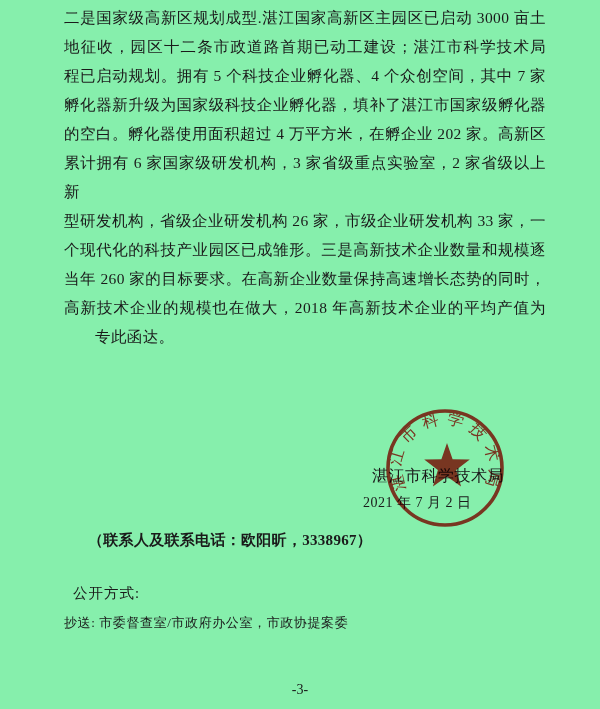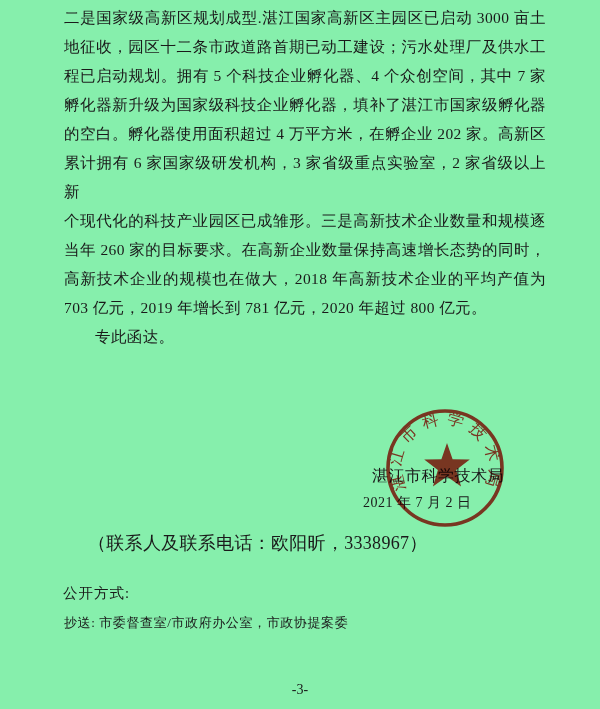--- a/index.html
+++ b/index.html
@@ -21,49 +21,49 @@
   .bline{white-space:nowrap;}
   .just{
     white-space:normal;
     text-align:justify;
     text-align-last:justify;
   }
   .closing{padding-left:31px;}
   .abs{position:absolute;white-space:nowrap;}
   .sig-org{left:372px;top:466px;font-size:16px;letter-spacing:0.5px;}
   .sig-date{left:363px;top:494px;font-size:14px;letter-spacing:0.5px;}
-  .contact{left:88px;top:531px;font-size:18px;letter-spacing:0.3px;}
-  .publicity{left:63px;top:584px;font-size:14.5px;letter-spacing:1px;}
+  .contact{left:88px;top:531px;font-size:15px;letter-spacing:0.3px;font-weight:bold;}
+  .publicity{left:73px;top:584px;font-size:14.5px;letter-spacing:1px;}
   .cc{left:64px;top:614px;font-size:13px;letter-spacing:0.6px;}
   .page-num{left:0;top:682px;width:600px;text-align:center;font-size:14px;white-space:nowrap;}
   .seal{
     position:absolute;
     left:383px;top:406px;
     width:124px;height:124px;
     mix-blend-mode:multiply;
     opacity:0.9;
     pointer-events:none;
   }
 </style>
 </head>
 <body>
 
 <div class="page">
 
   <div class="body-text">
     <div class="bline just">二是国家级高新区规划成型.湛江国家高新区主园区已启动 3000 亩土</div>
-    <div class="bline just">地征收，园区十二条市政道路首期已动工建设；污水处理厂及供水工</div>
+    <div class="bline just">地征收，园区十二条市政道路首期已动工建设；湛江市科学技术局</div>
     <div class="bline just">程已启动规划。拥有 5 个科技企业孵化器、4 个众创空间，其中 7 家</div>
     <div class="bline just">孵化器新升级为国家级科技企业孵化器，填补了湛江市国家级孵化器</div>
     <div class="bline just">的空白。孵化器使用面积超过 4 万平方米，在孵企业 202 家。高新区</div>
     <div class="bline just">累计拥有 6 家国家级研发机构，3 家省级重点实验室，2 家省级以上新</div>
+    <div class="bline just">型研发机构，省级企业研发机构 26 家，市级企业研发机构 33 家，一</div>
     <div class="bline just">个现代化的科技产业园区已成雏形。三是高新技术企业数量和规模逐</div>
     <div class="bline just">当年 260 家的目标要求。在高新企业数量保持高速增长态势的同时，</div>
     <div class="bline just">高新技术企业的规模也在做大，2018 年高新技术企业的平均产值为</div>
-    <div class="bline">703 亿元，2019 年增长到 781 亿元，2020 年超过 800 亿元。</div>
     <div class="bline closing">专此函达。</div>
   </div>
 
   <div class="abs sig-org">湛江市科学技术局</div>
   <div class="abs sig-date">2021 年 7 月 2 日</div>
 
   <div class="abs contact">（联系人及联系电话：欧阳昕，3338967）</div>
 
   <div class="abs publicity">公开方式:</div>
   <div class="abs cc">抄送: 市委督查室/市政府办公室，市政协提案委</div>

